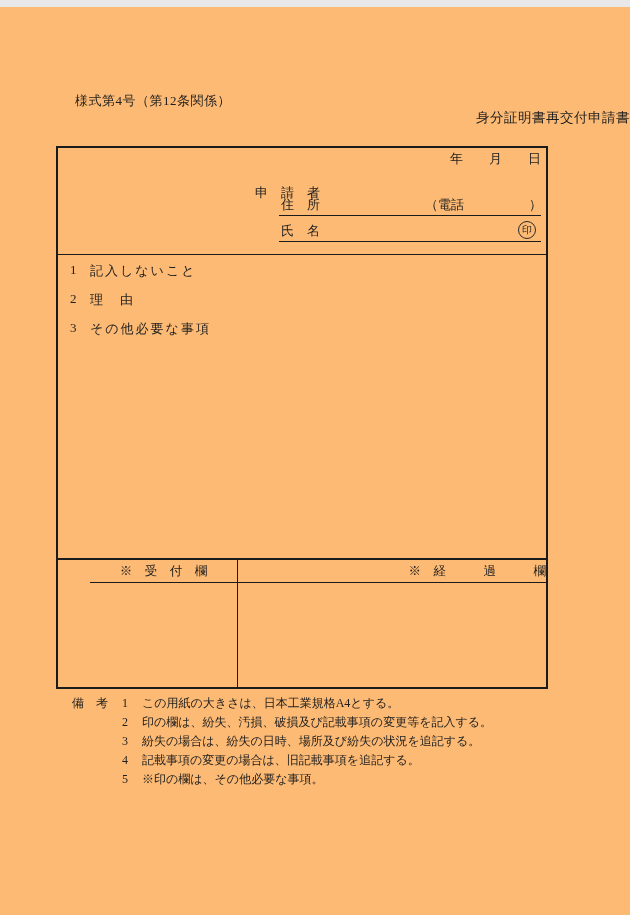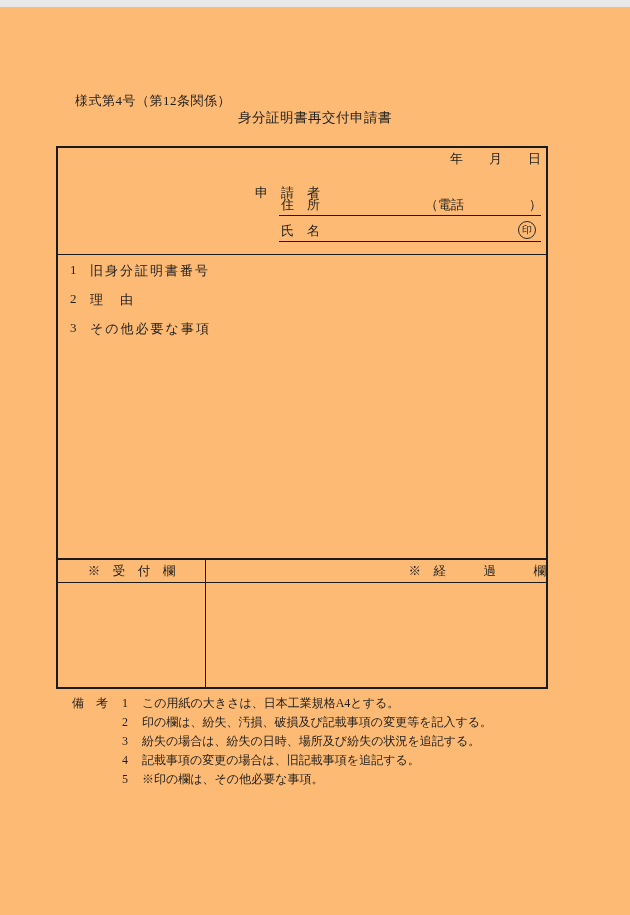--- a/index.html
+++ b/index.html
@@ -11,21 +11,21 @@
     font-family:"Liberation Serif","DejaVu Serif",serif;
     color:#1e1e1e;
     overflow:hidden;
   }
   .form-number {
     position:absolute; left:75px; top:85px;
     font-size:13px; letter-spacing:0.5px;
   }
   .doc-title {
     position:absolute; left:0; top:102px; width:100%;
-    text-align:center; font-size:13.5px; letter-spacing:0.5px;
+    text-align:right; font-size:13.5px; letter-spacing:0.5px;
   }
   .form-table {
     position:absolute; left:56px; top:139px;
     width:492px; height:543px;
     border:2px solid #1b1b1b; box-sizing:border-box;
   }
   .date-line {
     position:absolute; top:2px; right:5px; font-size:13px;
   }
   .addressee {
@@ -58,21 +58,21 @@
     position:absolute; left:12px; display:flex;
     font-size:13px; letter-spacing:2px;
   }
   .item-row.i1 { top:114px; }
   .item-row.i2 { top:143px; }
   .item-row.i3 { top:172px; }
   .item-num { width:20px; letter-spacing:0; flex:0 0 20px; }
   .office-section {
     position:absolute; left:0; right:0; top:410px; bottom:0;
     border-top:2px solid #1b1b1b;
-    display:flex; flex-direction:column;
+    display:flex; flex-direction:column;padding-left:32px;
   }
   .office-header-row {
     display:flex; height:22px; flex:0 0 22px;
     border-bottom:1px solid #1b1b1b; font-size:12.5px;
   }
   .reception-header {
     width:147px; flex:0 0 147px; border-right:1px solid #1b1b1b;
     text-align:center; line-height:22px;
   }
   .progress-header { flex:1; text-align:right; line-height:22px; }
@@ -110,21 +110,21 @@
     <div class="field-row address-row">
       <span class="flabel">住　所</span>
       <span class="phone-open">（電話</span>
       <span class="phone-close">）</span>
     </div>
 
     <div class="header-divider"></div>
 
     <div class="item-row i1">
       <span class="item-num">1</span>
-      <span>旧身分証明書番号</span>
+      <span>記入しないこと</span>
     </div>
     <div class="item-row i2">
       <span class="item-num">2</span>
       <span>理　由</span>
     </div>
     <div class="item-row i3">
       <span class="item-num">3</span>
       <span>その他必要な事項</span>
     </div>
 

